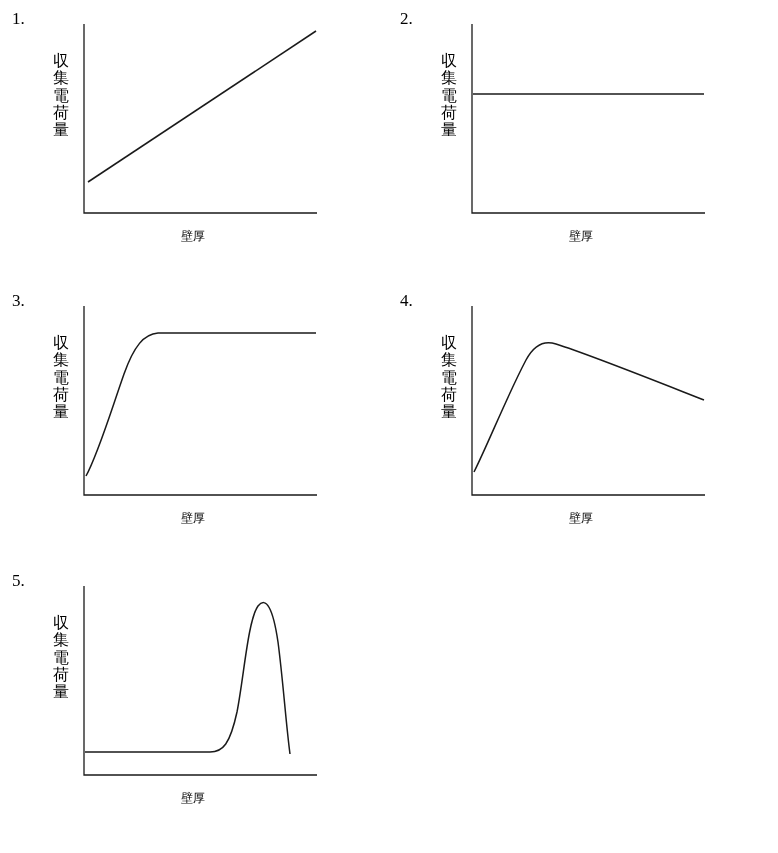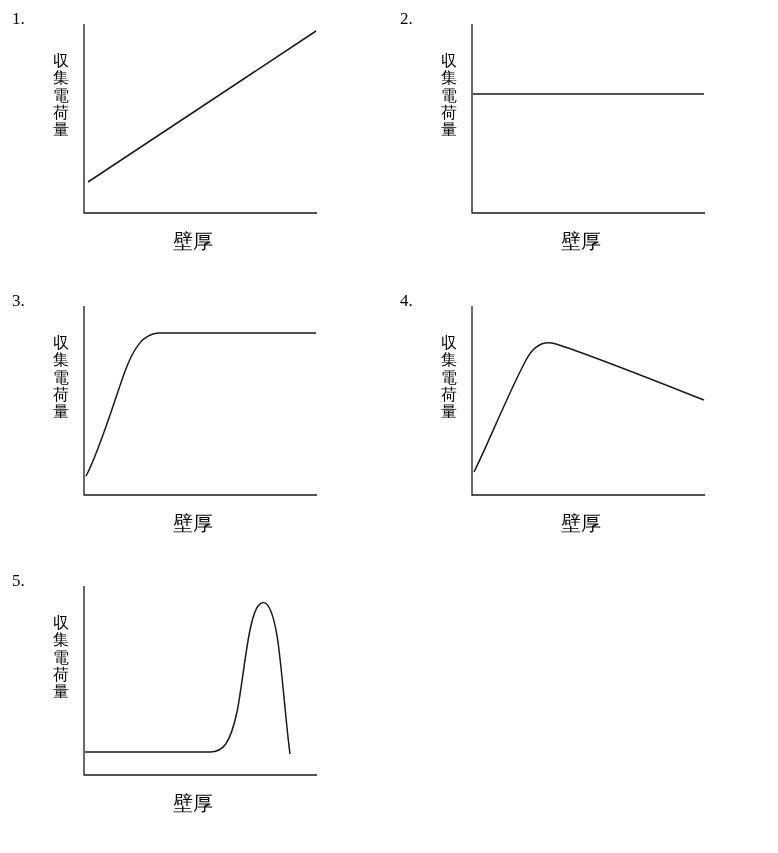--- a/index.html
+++ b/index.html
@@ -46,21 +46,21 @@
   }
   .ylabel span {
     display: block;
   }
   .xlabel {
     position: absolute;
     left: 70px;
     top: 222px;
     width: 230px;
     text-align: center;
-    font-size: 20px;
+    font-size: 12px;
     font-family: Liberation Mono, monospace;
   }
   .plot {
     position: absolute;
     left: 72px;
     top: 16px;
     width: 240px;
     height: 195px;
   }
   .plot svg {

